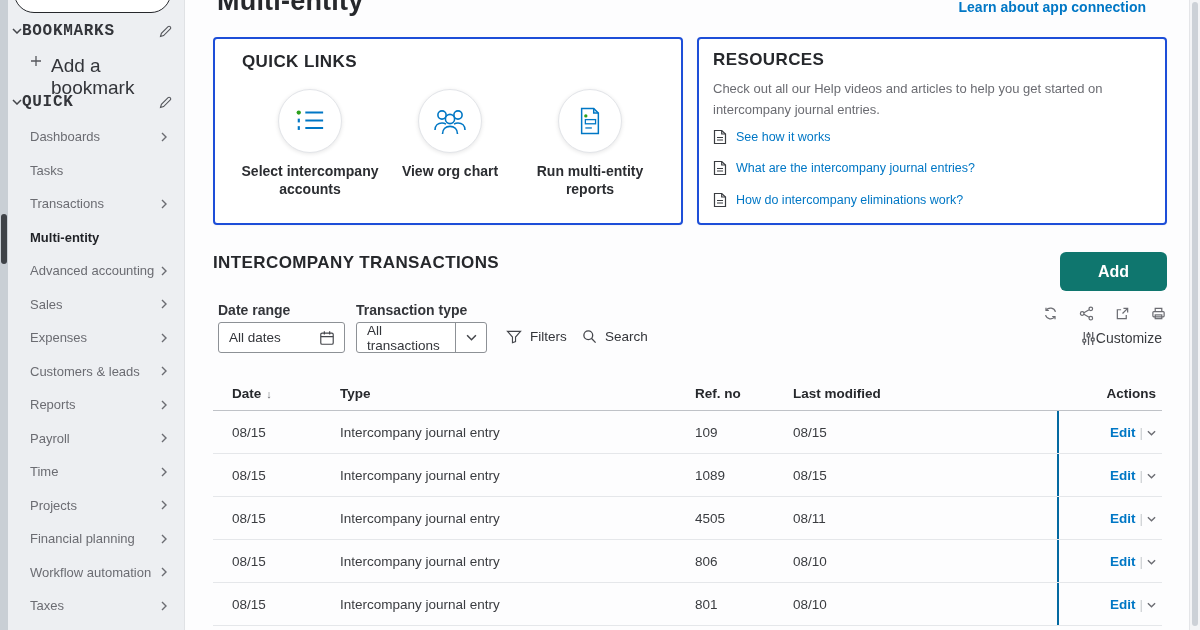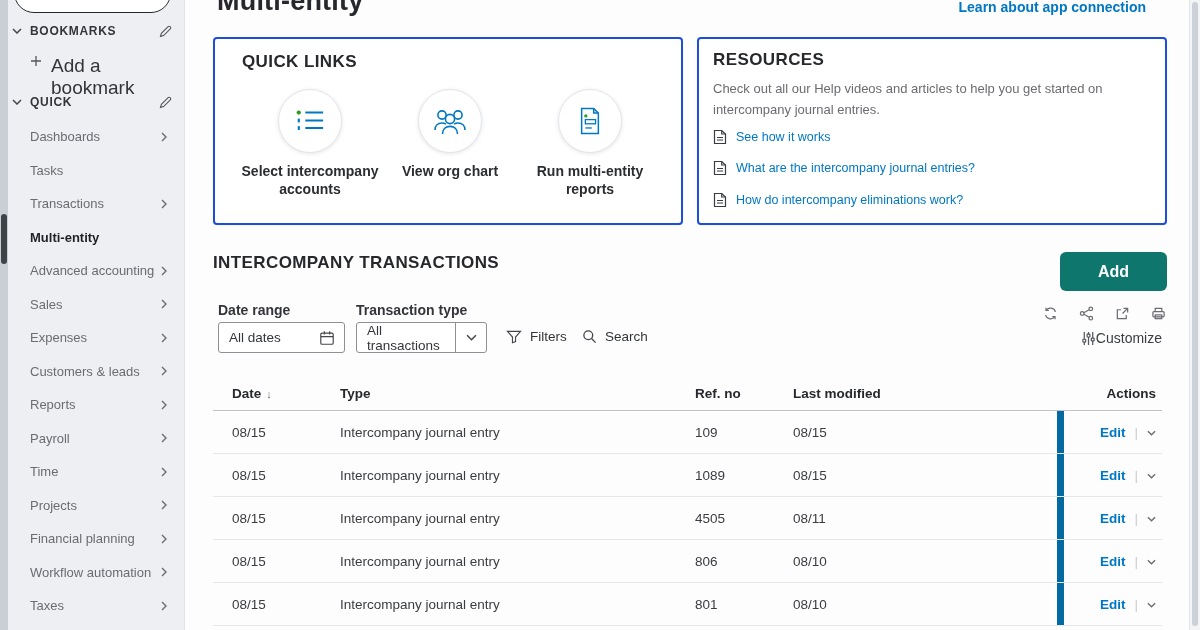--- a/index.html
+++ b/index.html
@@ -13,21 +13,21 @@
 
   
   .sidebar{position:absolute;left:0;top:0;width:185px;height:630px;background:#edeff2;border-right:1px solid #e0e2e5;box-sizing:border-box;}
   .side-scroll{position:absolute;left:0;top:0;width:8px;height:630px;background:#c9cfd5;}
   .side-thumb{position:absolute;left:1px;top:214px;width:6px;height:50px;background:#3f4348;border-radius:3px;}
   .new-btn{position:absolute;left:14px;top:-27px;width:157px;height:40px;background:#fff;border:1.5px solid #26282c;border-radius:21px;
     display:flex;align-items:center;justify-content:center;gap:6px;font-size:14px;font-weight:700;color:#26282c;cursor:pointer;}
   .side-header{position:absolute;left:12px;right:12px;height:18px;display:flex;align-items:center;color:#33353a;}
   .side-header.bm{top:22px;} .side-header.mn{top:93px;}
   .sh-chev{color:#44464b;}
-  .sh-label{font-size:12px;font-weight:700;letter-spacing:.7px;margin-left:8px;}
+  .sh-label{font-size:16px;font-weight:700;letter-spacing:.7px;margin-left:0;font-family:Liberation Mono, monospace;}
   .sh-pencil{margin-left:auto;color:#55575c;cursor:pointer;}
   .add-bm{position:absolute;left:30px;top:55px;height:18px;display:flex;align-items:flex-start;gap:9px;font-size:19px;color:#33353a;cursor:pointer;}
   .add-bm .plus{color:#55575c;}
   .menu-items{position:absolute;left:0;top:120px;right:0;}
   .menu-item{height:33.5px;display:flex;align-items:center;padding:0 17px 0 30px;color:#6b6c72;font-size:13px;cursor:pointer;}
   .mi-chev{margin-left:auto;color:#6b6c72;}
   .menu-item.active{color:#1f2126;font-weight:700;}
 
   
   .main{position:absolute;left:185px;top:0;width:1015px;height:630px;}
@@ -77,21 +77,21 @@
   
   .table{position:absolute;left:28px;top:376px;width:949px;}
   .thead{display:flex;align-items:center;height:34px;border-bottom:1px solid #bfc2c7;font-size:13.5px;font-weight:700;color:#26282c;}
   .col-date{width:127px;padding-left:19px;box-sizing:border-box;}
   .col-type{width:355px;}
   .col-ref{width:90px;}
   .col-mod{width:272px;padding-left:8px;box-sizing:border-box;}
   .col-act{width:105px;text-align:right;padding-right:6px;box-sizing:border-box;}
   .sort-arrow{font-size:11px;color:#6b6c72;font-weight:400;margin-left:5px;}
   .trow{display:flex;align-items:center;height:42px;border-bottom:1px solid #e5e7ea;font-size:13.5px;color:#3a3c40;}
-  .trow .col-act{border-left:7px solid #0369a1;height:42px;display:flex;align-items:center;justify-content:flex-end;gap:9px;padding-left:36px;}
+  .trow .col-act{border-left:2px solid #0369a1;height:42px;display:flex;align-items:center;justify-content:flex-end;gap:4px;padding-left:36px;}
   .edit-link{color:#0077C5;font-weight:600;cursor:pointer;}
   .pipe{color:#c9ccd0;}
   .act-chev{color:#6b6c72;cursor:pointer;padding-top:2px;}
 
   
   .vscroll{position:absolute;right:0;top:0;width:11px;height:630px;background:#f3f4f6;border-left:1px solid #e4e5e8;box-sizing:border-box;}
   .vthumb{position:absolute;left:2px;top:2px;width:6px;height:624px;background:#ccd1d7;border-radius:4px;}
 </style>
 </head>
 <body>

